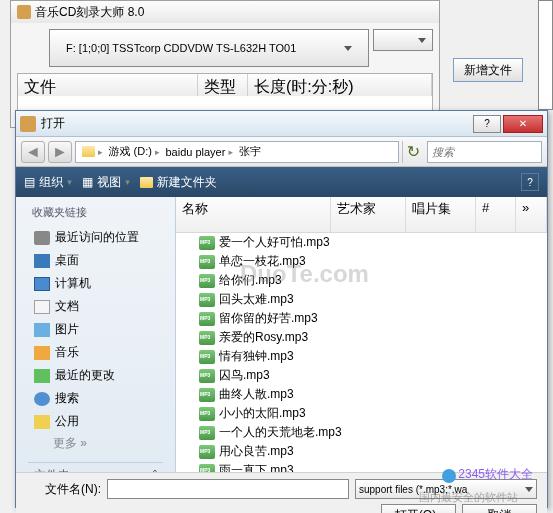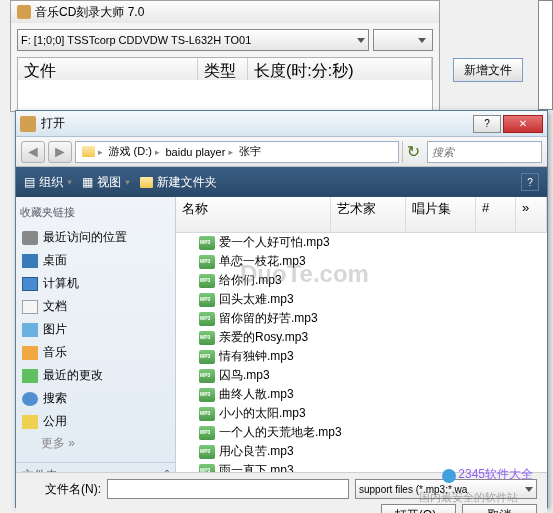--- a/index.html
+++ b/index.html
@@ -2,21 +2,21 @@
 <html><head>
 <meta charset="utf-8">
 <style>
 * { box-sizing: border-box; margin: 0; padding: 0; font-family: "Microsoft YaHei", SimSun, sans-serif; }
 body { background: #f0f0f0; width: 553px; height: 513px; overflow: hidden; position: relative; }
 
 .main-window { position: absolute; top: 0; left: 10px; width: 430px; background: #f5f5f5; border: 1px solid #a0a0a0; }
 .main-title { height: 22px; background: linear-gradient(#fdfdfd, #e8e8e8); padding: 2px 6px; font-size: 12px; display: flex; align-items: center; gap: 4px; }
 .main-title-icon { width: 14px; height: 14px; background: #d4a050; border-radius: 2px; display: inline-block; }
 .main-toolbar { padding: 6px; display: flex; gap: 4px; }
-.device-select { flex: 1; height: 22px; background: linear-gradient(#fff, #e5e5e5); border: 1px solid #888; font-size: 11px; padding: 0 3px; display: flex; align-items: center; justify-content: space-between; }
+.device-select { flex: 1; height: 38px; background: linear-gradient(#fff, #e5e5e5); border: 1px solid #888; font-size: 11px; padding: 0 16px; display: flex; align-items: center; justify-content: space-between; margin-left: 32px; }
 .arrow-down { width: 0; height: 0; border-left: 4px solid transparent; border-right: 4px solid transparent; border-top: 5px solid #555; }
 .small-dropdown { width: 60px; height: 22px; background: linear-gradient(#fff, #e5e5e5); border: 1px solid #888; display: flex; align-items: center; justify-content: flex-end; padding-right: 6px; }
 
 .main-list { margin: 0 6px; border: 1px solid #b0b0b0; background: #fff; }
 .list-header { display: flex; background: linear-gradient(#fdfdfd, #ececec); height: 22px; font-size: 16px; }
 .list-header > div { padding: 3px 6px; border-right: 1px solid #d0d0d0; }
 .lh-file { width: 180px; }
 .lh-type { width: 50px; }
 .lh-len { flex: 1; }
 .list-body { height: 30px; }
@@ -41,21 +41,21 @@
 .bc-sep { color: #888; font-size: 9px; }
 .folder-ico { width: 13px; height: 11px; background: linear-gradient(#ffe9a8, #f0c850); border-radius: 1px; display: inline-block; }
 .bc-refresh { width: 22px; height: 22px; border-left: 1px solid #c0c0c0; display: flex; align-items: center; justify-content: center; color: #4a7020; cursor: pointer; }
 .search-box { width: 115px; height: 22px; background: #fff; border: 1px solid #a0b0c0; font-size: 11px; color: #888; padding: 0 4px; font-style: italic; }
 
 .toolbar2 { height: 30px; background: linear-gradient(#3a5f85, #294868); display: flex; align-items: center; padding: 0 8px; gap: 10px; color: #fff; font-size: 12px; }
 .tb-item { display: flex; align-items: center; gap: 4px; cursor: pointer; }
 .tb-more { margin-left: auto; width: 18px; height: 18px; border: 1px solid #5a7a9a; display: flex; align-items: center; justify-content: center; font-size: 10px; cursor: pointer; }
 
 .dlg-body { display: flex; height: 275px; }
-.sidebar { width: 160px; background: linear-gradient(#f0f4f8, #e2ebf3); border-right: 1px solid #c0d0e0; padding: 6px 0; font-size: 12px; overflow: hidden; }
+.sidebar { width: 160px; background: linear-gradient(#f0f4f8, #e2ebf3); border-right: 1px solid #c0d0e0; padding: 6px 12px; font-size: 12px; overflow: hidden; }
 .sb-header { color: #556; font-size: 11px; padding: 2px 4px 6px; }
 .sb-item { display: flex; align-items: center; gap: 5px; padding: 3px 6px; cursor: pointer; }
 .sb-ico { width: 16px; height: 14px; display: inline-block; }
 .ico-recent { background: #888; border-radius: 2px; }
 .ico-desktop { background: #3a7ab8; }
 .ico-computer { background: #4a8ad0; border: 1px solid #2a5a90; }
 .ico-docs { background: #f5f5f5; border: 1px solid #a0a0a0; }
 .ico-pics { background: #6ab0e0; }
 .ico-music { background: #f0a840; }
 .ico-changes { background: #60c060; }
@@ -88,21 +88,21 @@
 .footer-wm { position: absolute; bottom: 8px; right: 35px; font-size: 11px; color: rgba(100,100,100,0.5); pointer-events: none; }
 .logo-wm { position: absolute; bottom: 30px; right: 20px; font-size: 12px; color: #8b5cf6; pointer-events: none; display:flex; align-items:flex-end; gap:2px;}
 .logo-ico { width:14px; height:14px; background:#40a0e0; border-radius:50%; display:inline-block;}
 </style>
 </head>
 <body>
 
 <div class="main-window">
   <div class="main-title">
     <span class="main-title-icon"></span>
-    <span>音乐CD刻录大师 7.0</span>
+    <span>音乐CD刻录大师 8.0</span>
   </div>
   <div class="main-toolbar">
     <div class="device-select">
       <span>F: [1;0;0] TSSTcorp CDDVDW TS-L632H  TO01</span>
       <span class="arrow-down"></span>
     </div>
     <div class="small-dropdown">
       <span class="arrow-down"></span>
     </div>
   </div>

